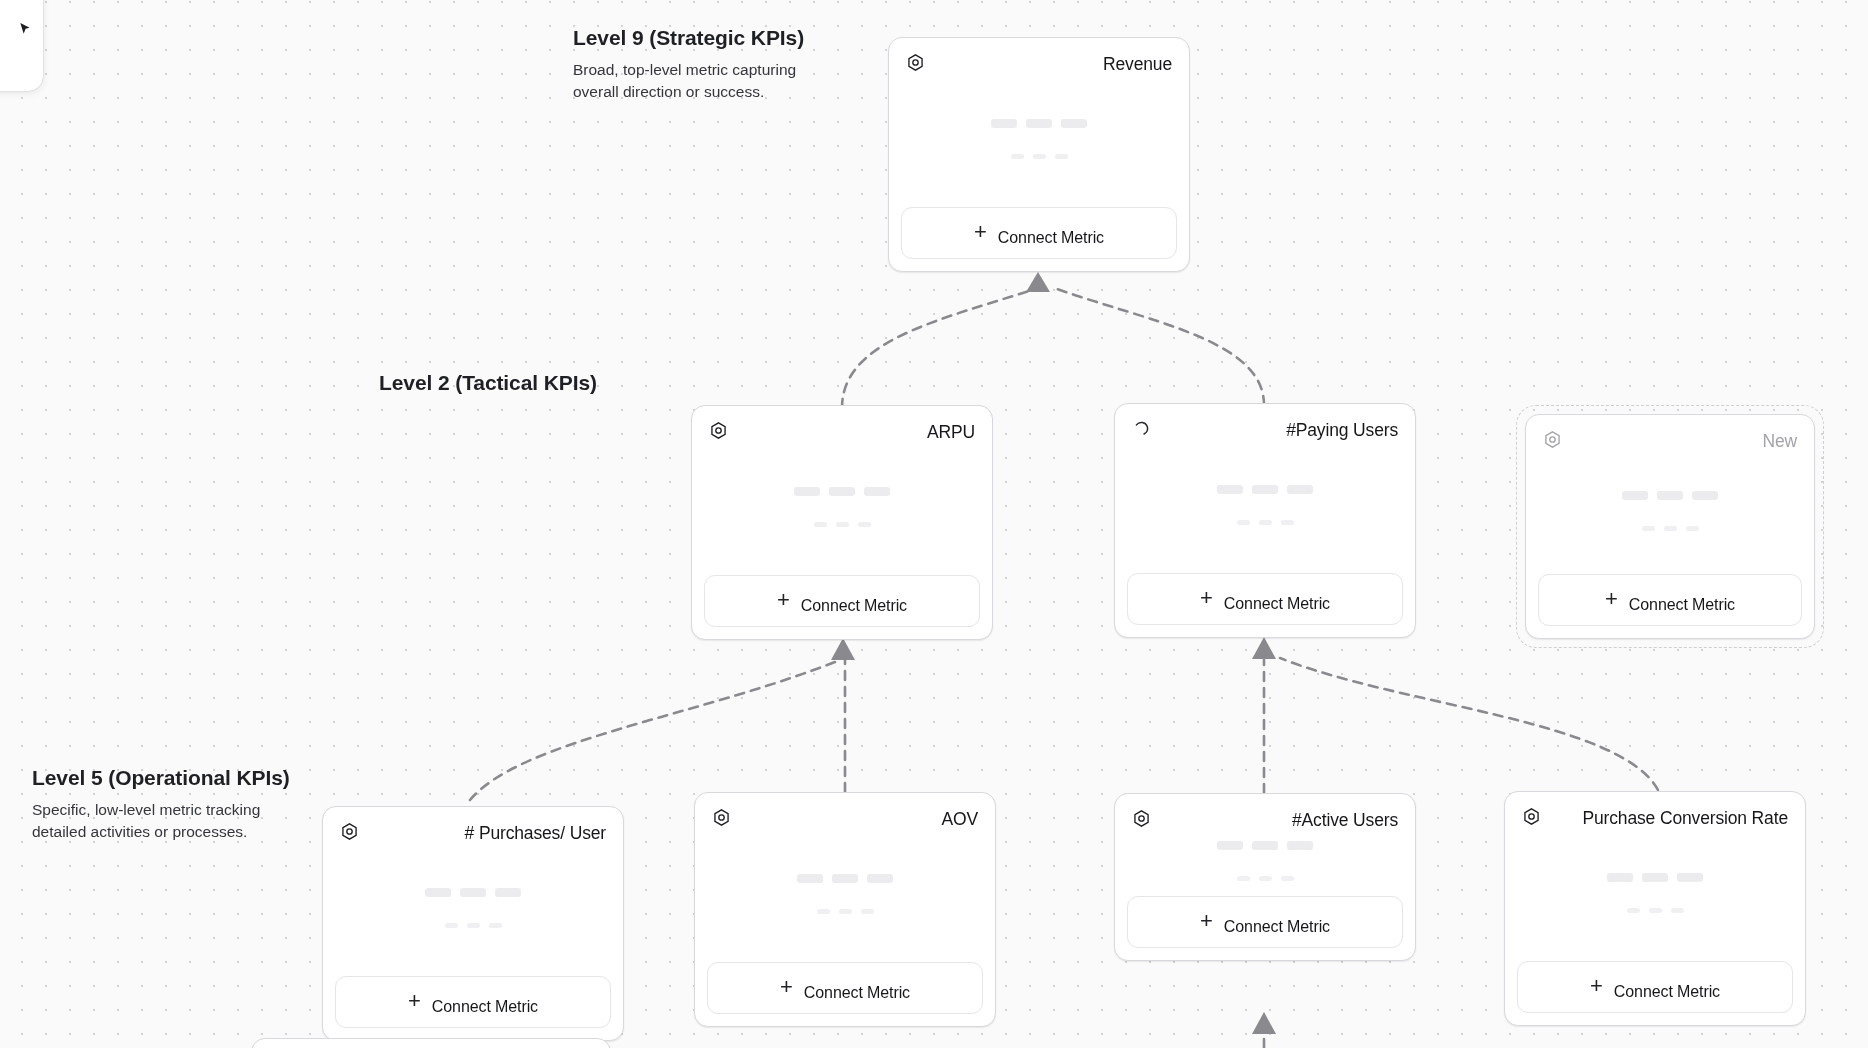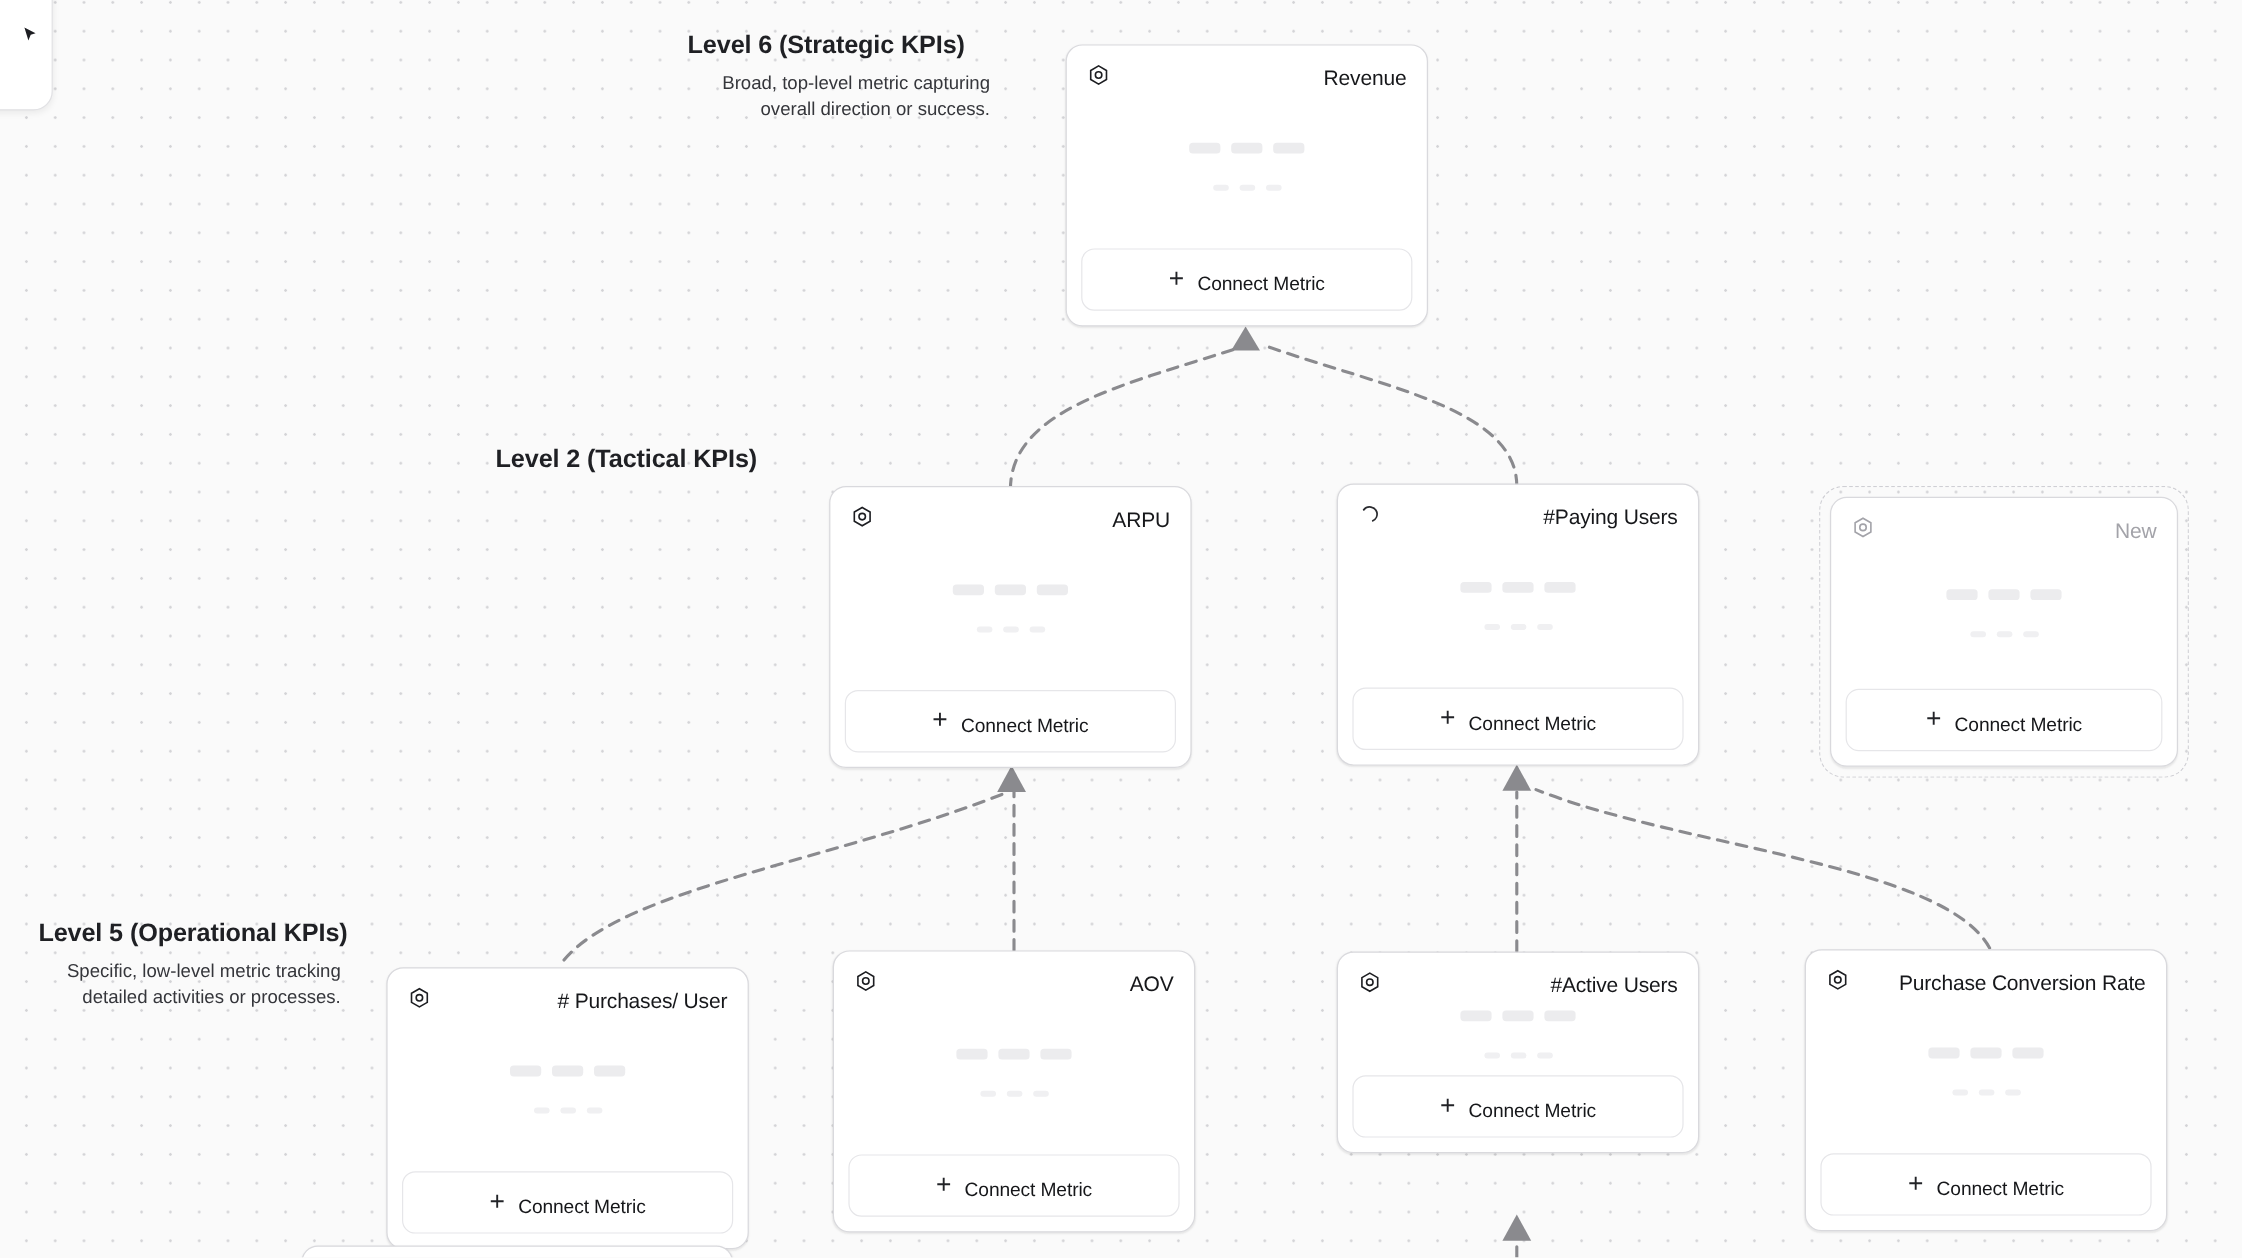--- a/index.html
+++ b/index.html
@@ -54,21 +54,20 @@
     color: #1f2024;
     letter-spacing: -0.1px;
     white-space: nowrap;
   }
   .level-desc {
     margin-top: 9px;
     font-size: 15.5px;
     line-height: 1.42;
     color: #35363b;
     width: 252px;
-    text-align: right;
   }
   .level-desc.indent { margin-left: 2px; }
 
   
   .card {
     position: absolute;
     background: #ffffff;
     border: 1px solid #d9d9dd;
     border-radius: 14px;
     box-shadow: 0 1px 2px rgba(16,17,20,0.05), 0 1px 1px rgba(16,17,20,0.03);
@@ -196,25 +195,25 @@
     <path class="edge-path" d="M 1264 793 L 1264 660"></path>
 
     <path class="edge-path" d="M 1658 790 C 1620 720, 1400 706, 1280 658"></path>
     <polygon class="edge-head" points="1264,637 1276,659, 1252,659"></polygon>
 
     <path class="edge-path" d="M 1264 1048 L 1264 1028"></path>
     <polygon class="edge-head" points="1264,1012 1276,1034, 1252,1034"></polygon>
   </svg>
 
   <div class="level-label" style="left:573px; top:26px;">
-    <div class="level-title">Level 6 (Strategic KPIs)</div>
+    <div class="level-title">Level 9 (Strategic KPIs)</div>
     <div class="level-desc">Broad, top-level metric capturing overall direction or success.</div>
   </div>
 
-  <div class="level-label" style="left:379px; top:371px;margin-left:34px;">
+  <div class="level-label" style="left:379px; top:371px;">
     <div class="level-title">Level 2 (Tactical KPIs)</div>
   </div>
 
   <div class="level-label" style="left:32px; top:766px;">
     <div class="level-title">Level 5 (Operational KPIs)</div>
     <div class="level-desc">Specific, low-level metric tracking detailed activities or processes.</div>
   </div>
 
   <div class="card" style="left:888px; top:37px; width:302px; height:235px;">
     <div class="card-header">

